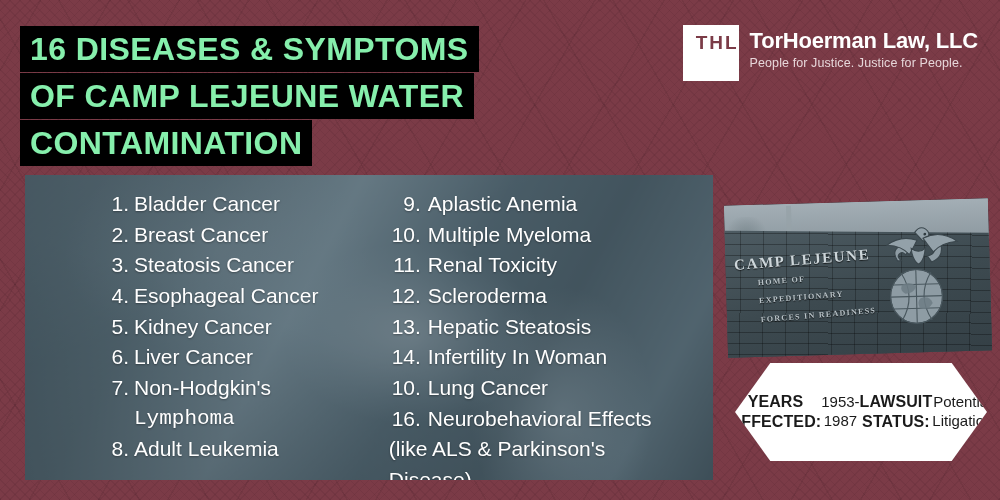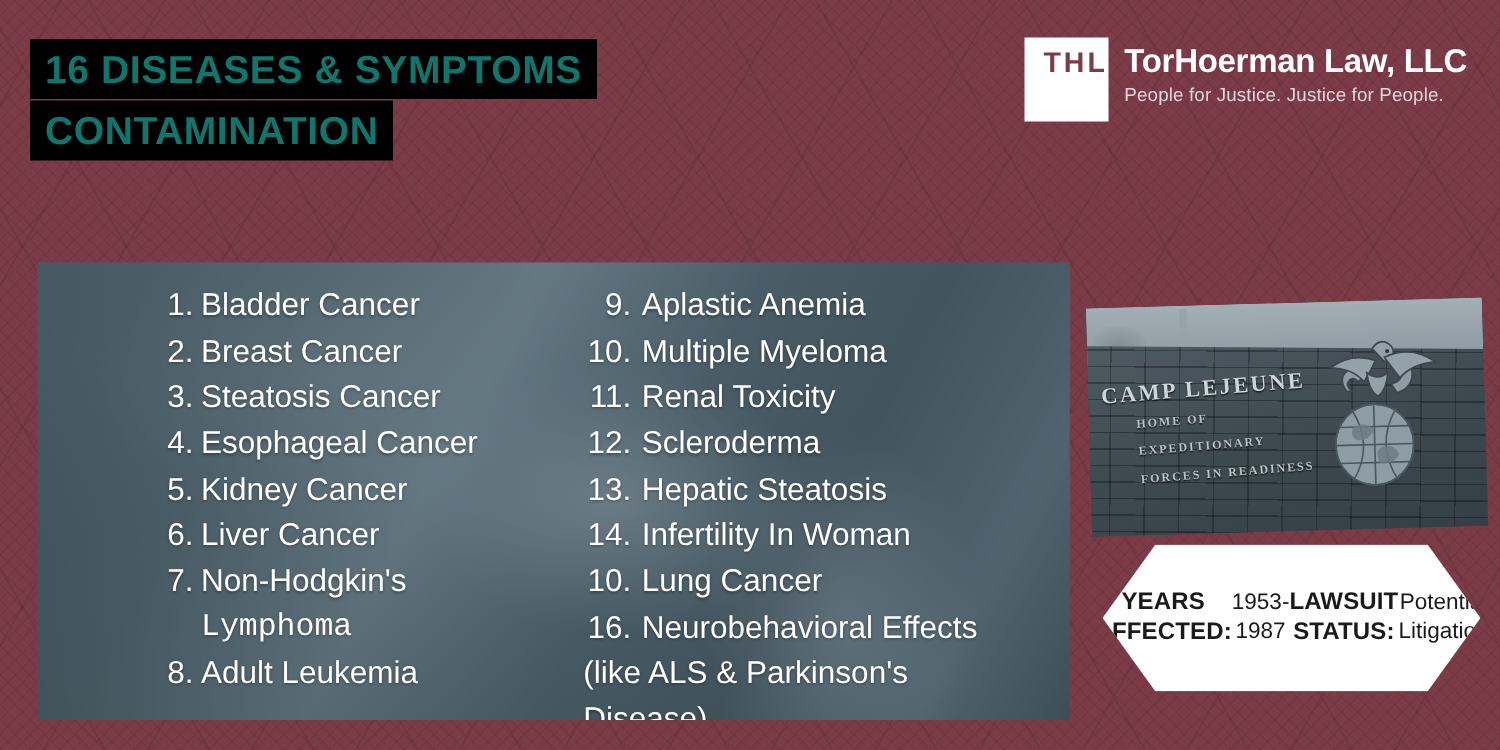--- a/index.html
+++ b/index.html
@@ -40,22 +40,22 @@
   .title-block {
     position: absolute;
     left: 20px;
     top: 26px;
     width: 560px;
     z-index: 6;
   }
   .title-line {
     display: table;
     background: #000000;
-    color: #0f766e;
-    font-size: 26px;
+    color: #86efac;
+    font-size: 32px;
     font-weight: bold;
     letter-spacing: 0.4px;
     line-height: 1.0;
     padding: 7px 10px 7px 10px;
     margin: 0 0 1px 0;
     white-space: nowrap;
     text-transform: uppercase;
   }
 
   
@@ -291,20 +291,21 @@
 </head>
 <body>
 
 <div id="infographic">
 
   <div class="bg-pattern"></div>
   <div class="bg-chevrons"></div>
 
   <div class="title-block">
     <div class="title-line">16 DISEASES &amp; SYMPTOMS</div>
+    <div class="title-line">OF CAMP LEJEUNE WATER</div>
     <div class="title-line">CONTAMINATION</div>
   </div>
 
   <div class="logo">
     <div class="logo-mark">
       <span class="logo-mark-text">THL</span>
     </div>
     <div class="logo-text">
       <div class="logo-name">TorHoerman Law, LLC</div>
       <div class="logo-tagline">People for Justice. Justice for People.</div>

